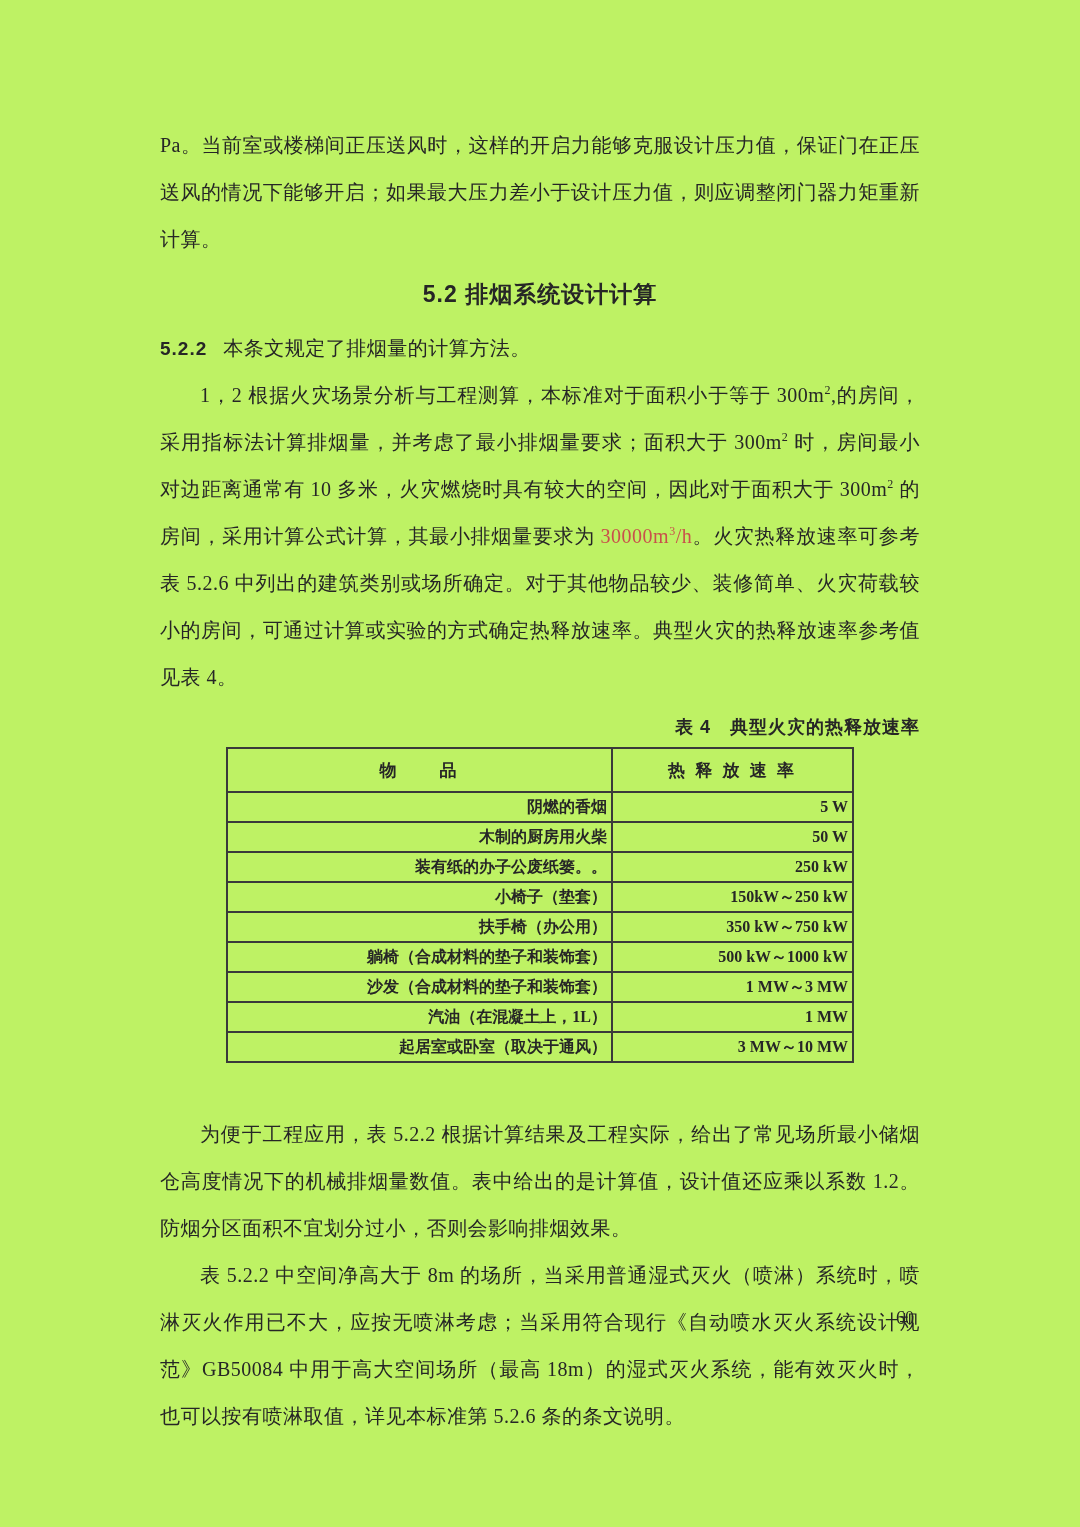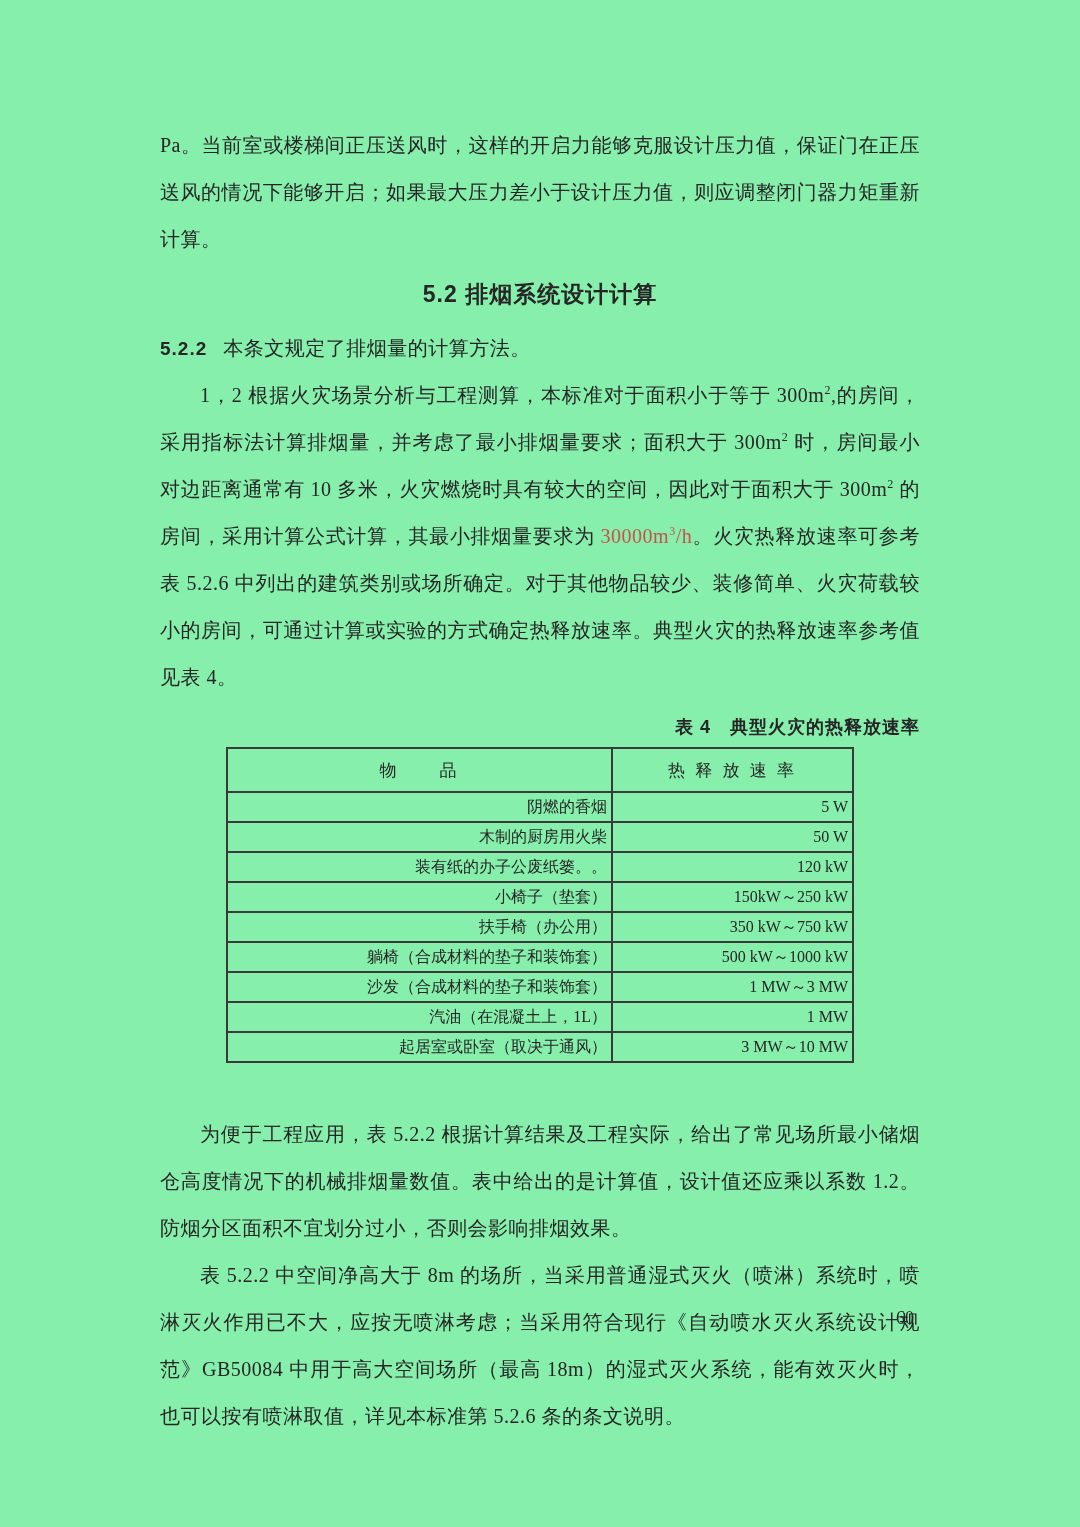--- a/index.html
+++ b/index.html
@@ -1,21 +1,21 @@
 <!DOCTYPE html>
 <html lang="zh" style="--red: #c9504b;"><head>
 <meta charset="utf-8">
 <style>
   :root { --red:#c9504b; --ink:#262626; --line:#3a3a3a; }
   html,body { margin:0; padding:0; background:#e8e8e8; }
   .page {
     position:relative;
     width:1080px; height:1527px;
     margin:0 auto;
-    background:#86efac;
+    background:#bef264;
     font-family:"Liberation Serif","DejaVu Serif",serif;
     color:var(--ink);
     overflow:hidden;
   }
   .content { padding:122px 160px 0 160px; }
   p.body {
     margin:0;
     font-size:20px;
     line-height:47px;
     text-align:justify;
@@ -50,21 +50,21 @@
   }
   table.t4 {
     border-collapse:collapse;
     table-layout:fixed;
     width:628px;
     margin:0 auto;
   }
   table.t4 th, table.t4 td {
     border:2px solid var(--line);
     text-align:center;
-    font-weight:normal;
+    font-weight:bold;
     font-size:16px;
     padding:0 4px;
     overflow:hidden;
     white-space:nowrap;
   }
   table.t4 col.c1 { width:61.5%; }
   table.t4 col.c2 { width:38.5%; }
   table.t4 thead th { height:42px; font-size:17px; letter-spacing:3px; }
   table.t4 tbody td { height:28px;text-align:right; }
   p.gap { margin-top:48px; }
@@ -112,21 +112,21 @@
         <tr>
           <td>阴燃的香烟</td>
           <td>5 W</td>
         </tr>
         <tr>
           <td>木制的厨房用火柴</td>
           <td>50 W</td>
         </tr>
         <tr>
           <td>装有纸的办子公废纸篓。。</td>
-          <td>120 kW</td>
+          <td>250 kW</td>
         </tr>
         <tr>
           <td>小椅子（垫套）</td>
           <td>150kW～250 kW</td>
         </tr>
         <tr>
           <td>扶手椅（办公用）</td>
           <td>350 kW～750 kW</td>
         </tr>
         <tr>

